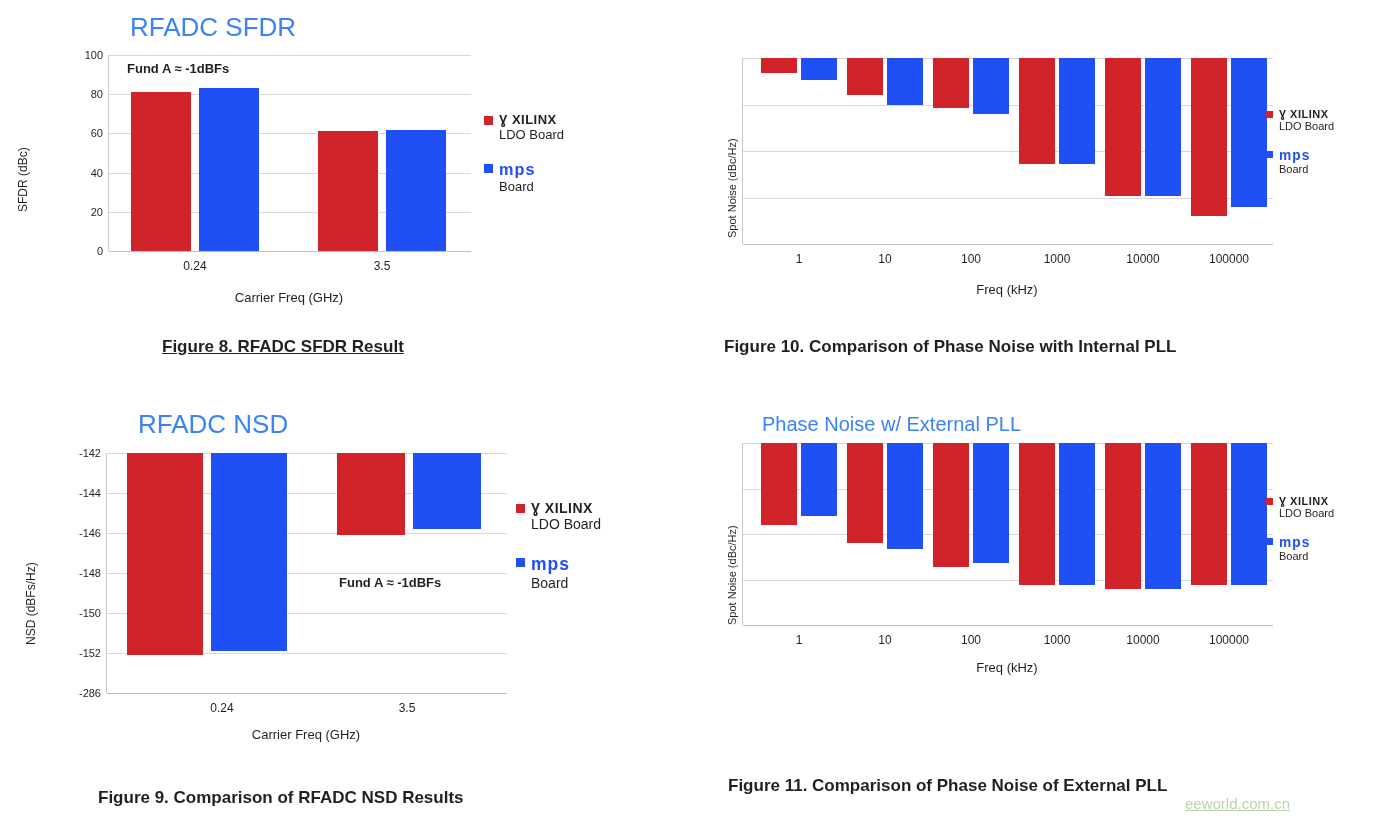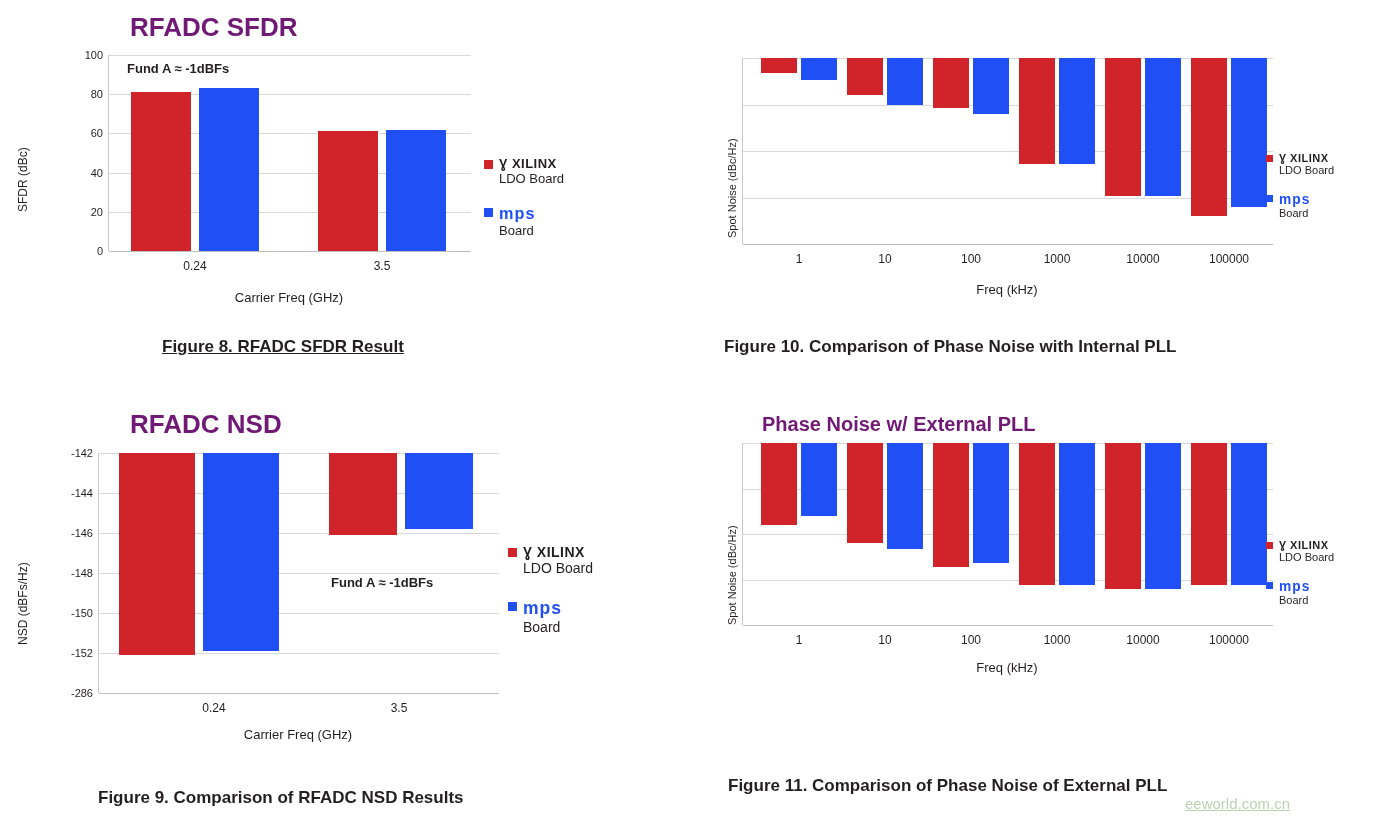--- a/index.html
+++ b/index.html
@@ -25,22 +25,22 @@
   .cell {
     position: relative;
   }
 
   
   .chart {
     position: absolute;
   }
   .chart-title {
     position: absolute;
-    font-weight: bold;
-    color: #701a75;
+    font-weight: normal;
+    color: #3b82f6;
     white-space: nowrap;
   }
   .plot {
     position: absolute;
     border-left: 1px solid #c9c9c9;
   }
   .gridline {
     position: absolute;
     left: 0;
     right: 0;
@@ -99,21 +99,20 @@
   }
 
   
   .legend {
     position: absolute;
   }
   .legend-row {
     display: flex;
     align-items: flex-start;
     margin-bottom: 4px;
-    margin-top: 44px;
   }
   .swatch {
     width: 9px;
     height: 9px;
     margin-top: 4px;
     margin-right: 6px;
     flex: none;
   }
   .swatch.x { background: #d1232a; }
   .swatch.m { background: #1f4ff5; }
@@ -266,21 +265,21 @@
           </div>
         </div>
       </div>
     </div>
 
     <div class="caption" style="left:34px; top:337px; font-size:17px;">Figure 10. Comparison of Phase Noise with Internal PLL</div>
   </div>
 
   <div class="cell">
 
-    <div class="chart" style="left:0; top:0; width:690px; height:380px;padding-left:16px;">
+    <div class="chart" style="left:8px; top:0; width:690px; height:380px;padding-left:16px;">
 
       <div class="chart-title" style="left:130px; top:24px; font-size:26px;">RFADC NSD</div>
 
       <div class="ylabel" style="left:16px; top:260px; transform:rotate(-90deg);">NSD (dBFs/Hz)</div>
 
       <div class="plot" style="left:98px; top:68px; width:400px; height:240px;">
 
         <div class="gridline" style="top:0px;"></div>
         <div class="ytick" style="top:0px;">-142</div>
 

